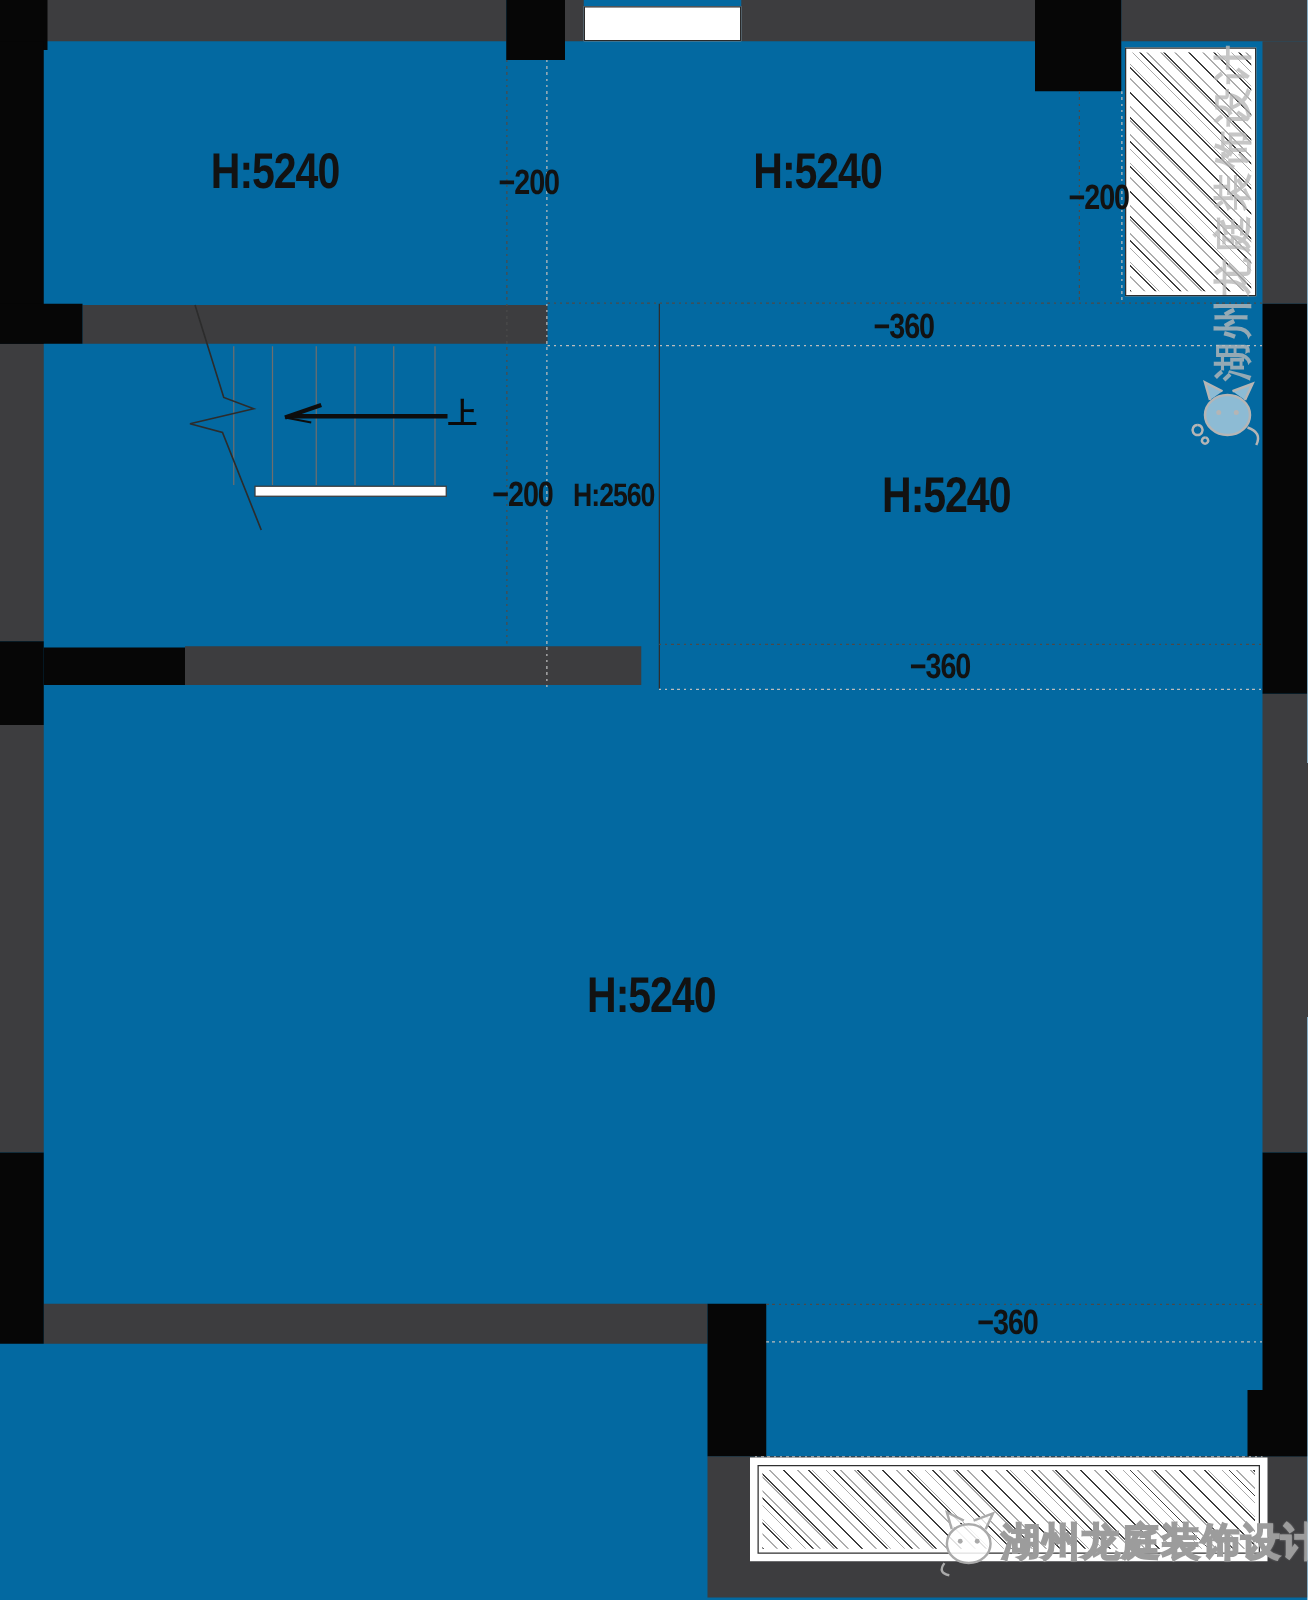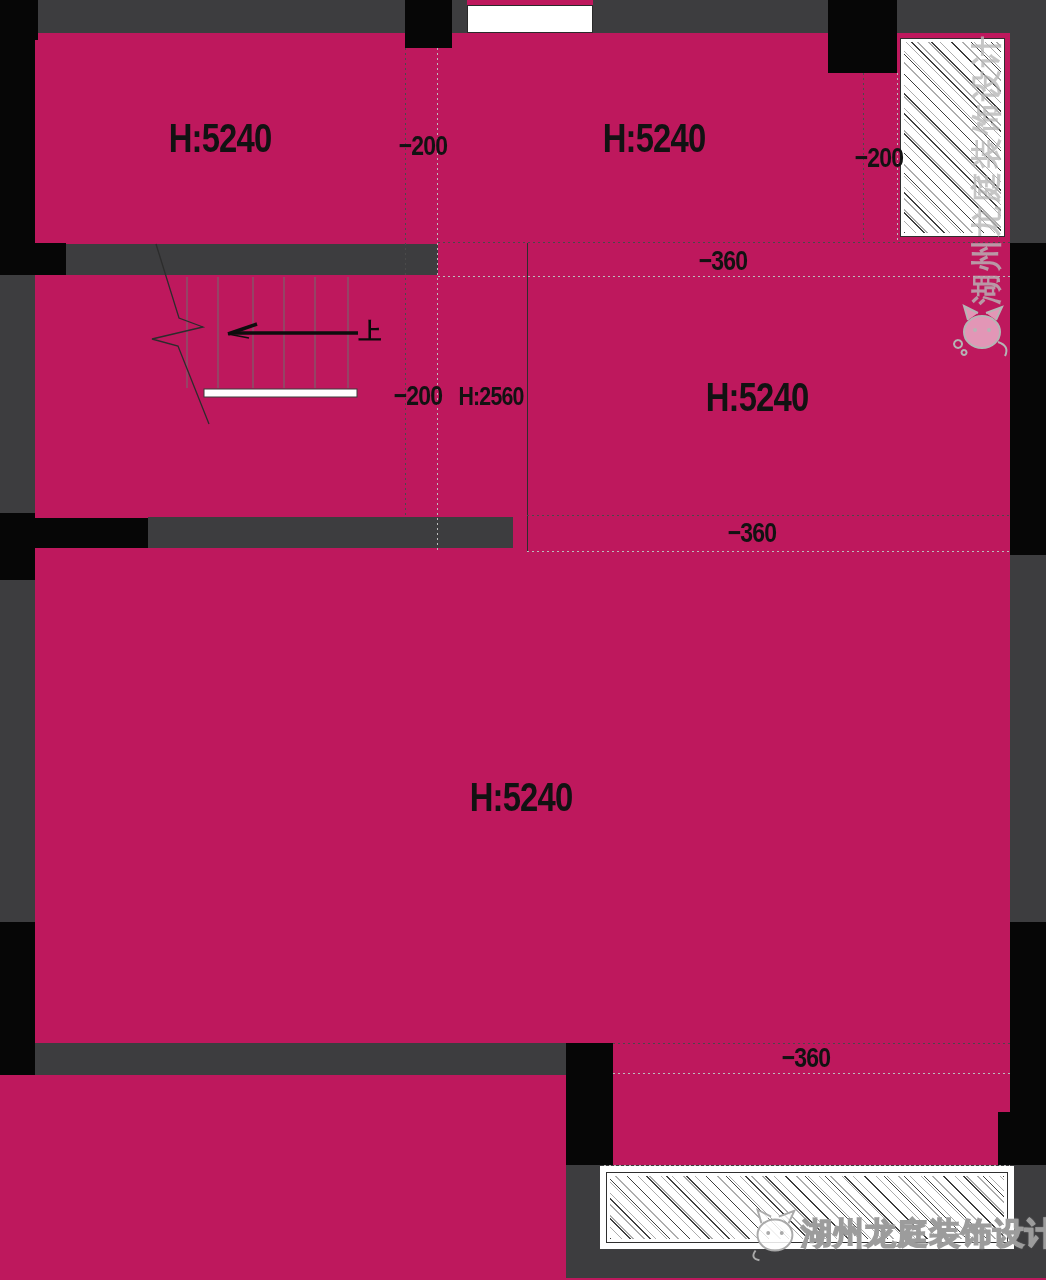--- a/index.html
+++ b/index.html
@@ -1,17 +1,17 @@
 <!DOCTYPE html>
 <html><head>
 <meta charset="utf-8">
 <style>
   html,body{margin:0;padding:0;background:#ffffff;}
   #plan{
-    position:relative;width:1046px;height:1280px;background:#be185d;
+    position:relative;width:1046px;height:1280px;background:#0369a1;
     overflow:hidden;font-family:"Liberation Sans","DejaVu Sans",sans-serif;
     --wall:#3d3d3f; --col:#060606; --line:#2e2e2e;
     --dd:#4a4a4a; --dl:#bcbcbc; --wm:#b9b9b9;
   }
   .wd{position:absolute;background:var(--wall);}
   .wb{position:absolute;background:var(--col);}
   .dh{position:absolute;height:1px;background:repeating-linear-gradient(90deg,var(--dd) 0 2px,transparent 2px 5px);}
   .dhl{position:absolute;height:1px;background:repeating-linear-gradient(90deg,var(--dl) 0 2px,transparent 2px 5px);}
   .dv{position:absolute;width:1px;background:repeating-linear-gradient(180deg,var(--dd) 0 2px,transparent 2px 5px);}
   .dvl{position:absolute;width:1px;background:repeating-linear-gradient(180deg,var(--dl) 0 2px,transparent 2px 5px);}

